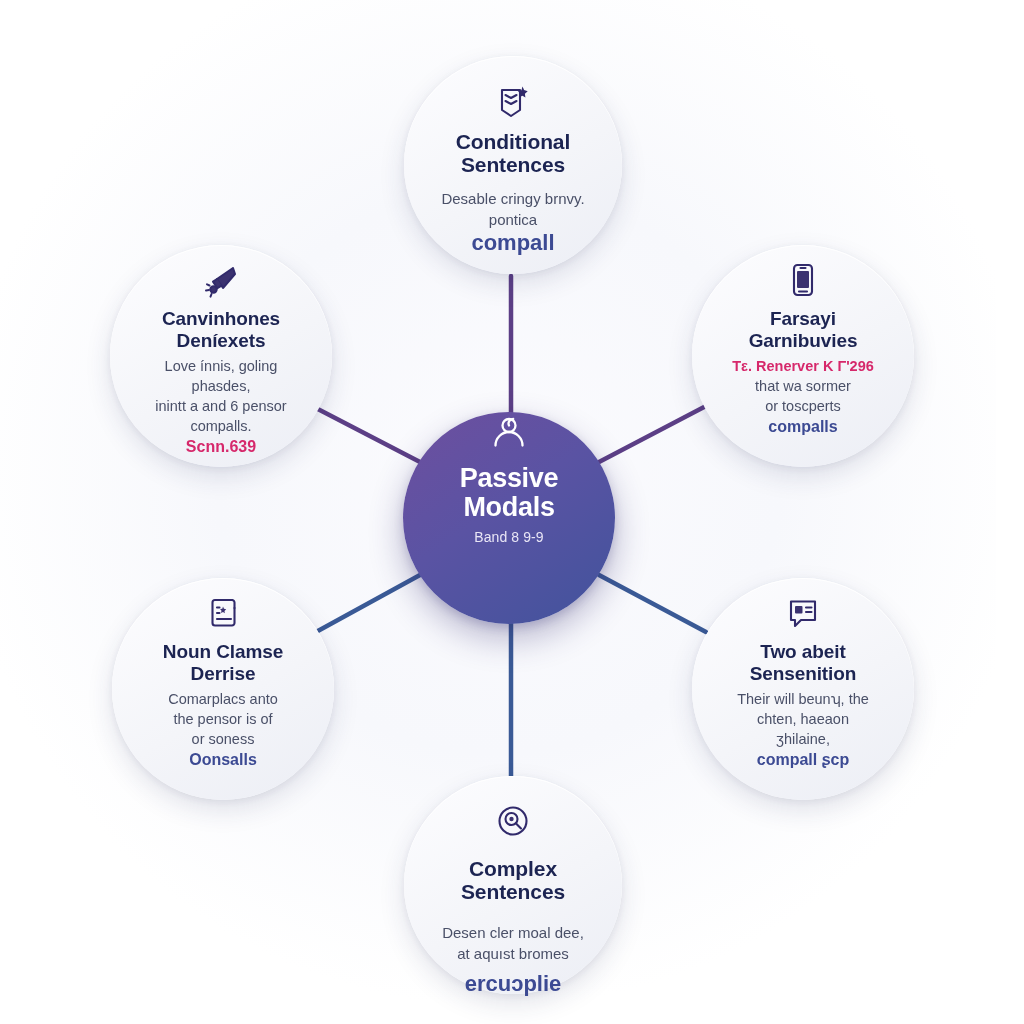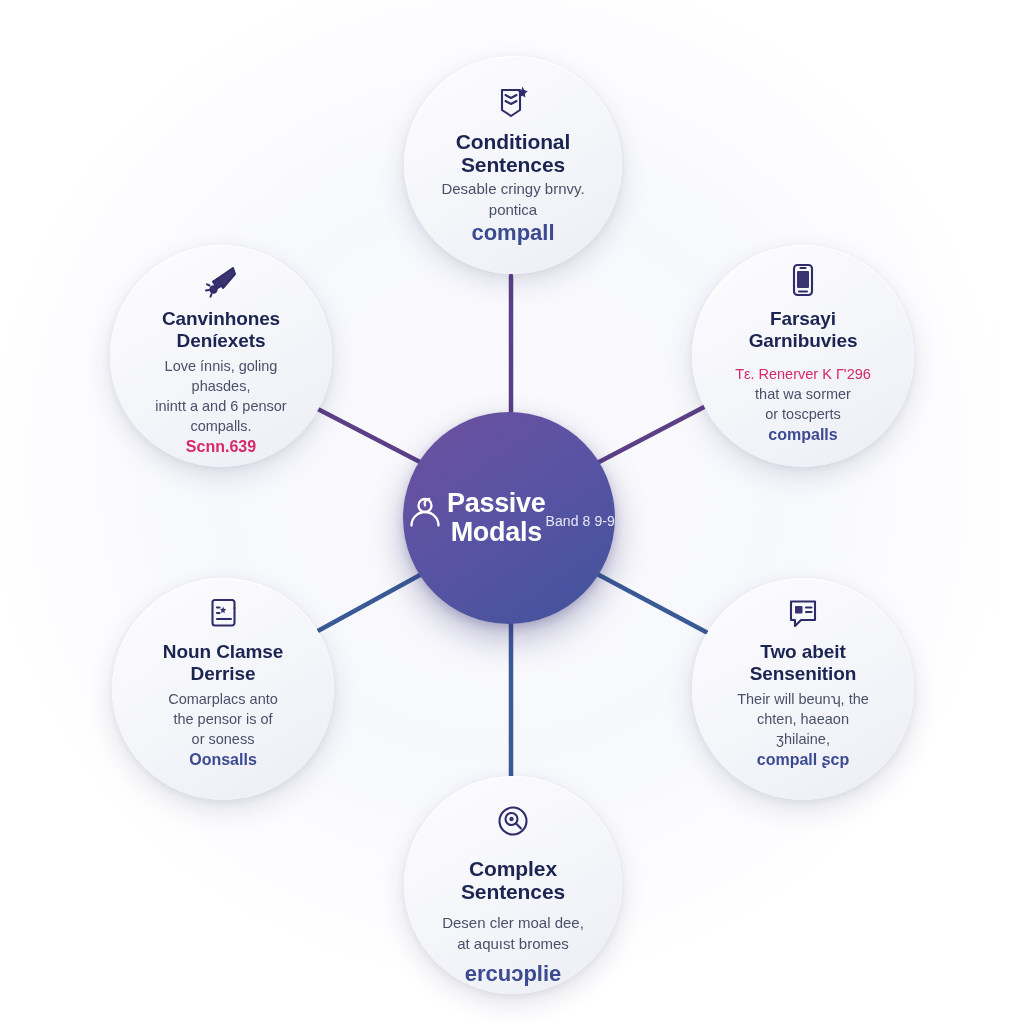--- a/index.html
+++ b/index.html
@@ -64,34 +64,34 @@
     letter-spacing: -0.1px;
   }
   .node-body {
     color: #4a5068;
   }
   .node-foot {
     font-weight: bold;
   }
   .foot-indigo { color: #3c4a93; }
   .foot-crimson { color: #d6286b; }
-  .body-crimson { color: #d6286b; font-weight: normal; margin-top: 8px; }
+  .body-crimson { color: #d6286b; font-weight: bold; }
 
   
   #node-top        { left: 404px; top: 56px;  width: 218px; height: 218px; padding-top: 26px; }
   #node-left       { left: 110px; top: 245px; width: 222px; height: 222px; padding-top: 16px; }
   #node-right      { left: 692px; top: 245px; width: 222px; height: 222px; padding-top: 16px; }
   #node-lower-left { left: 112px; top: 578px; width: 222px; height: 222px; padding-top: 16px; }
   #node-lower-right{ left: 692px; top: 578px; width: 222px; height: 222px; padding-top: 16px; }
   #node-bottom     { left: 404px; top: 776px; width: 218px; height: 218px; padding-top: 26px; gap: 7px; }
 
   #node-top .node-title,
   #node-bottom .node-title { font-size: 21px; line-height: 23px; margin-top: 10px; }
   #node-top .node-body,
-  #node-bottom .node-body { font-size: 15px; line-height: 21px; margin-top: 2px; }
+  #node-bottom .node-body { font-size: 15px; line-height: 21px; margin-top: 12px; }
   #node-top .node-foot,
   #node-bottom .node-foot { font-size: 22px; line-height: 21px; margin-top: 2px; }
 
   #node-left .node-title,
   #node-right .node-title,
   #node-lower-left .node-title,
   #node-lower-right .node-title { font-size: 19px; line-height: 22px; margin-top: 9px; }
 
   #node-left .node-body,
   #node-right .node-body,
@@ -110,21 +110,21 @@
     top: 412px;
     width: 212px;
     height: 212px;
     border-radius: 50%;
     background: linear-gradient(145deg, #6e4f9f 0%, #5a53a3 45%, #41539c 100%);
     box-shadow:
       0 14px 34px rgba(48, 42, 110, 0.33),
       0 4px 10px rgba(48, 42, 110, 0.18);
     z-index: 4;
     display: flex;
-    flex-direction: row;
+    flex-direction: column;
     align-items: center;
     box-sizing: border-box;
     text-align: center;
     color: #ffffff;
   }
   #hub .hub-icon { line-height: 0; margin-bottom: 8px; }
   #hub .hub-icon svg { display: block; }
   .hub-title {
     font-size: 27px;
     line-height: 29px;

